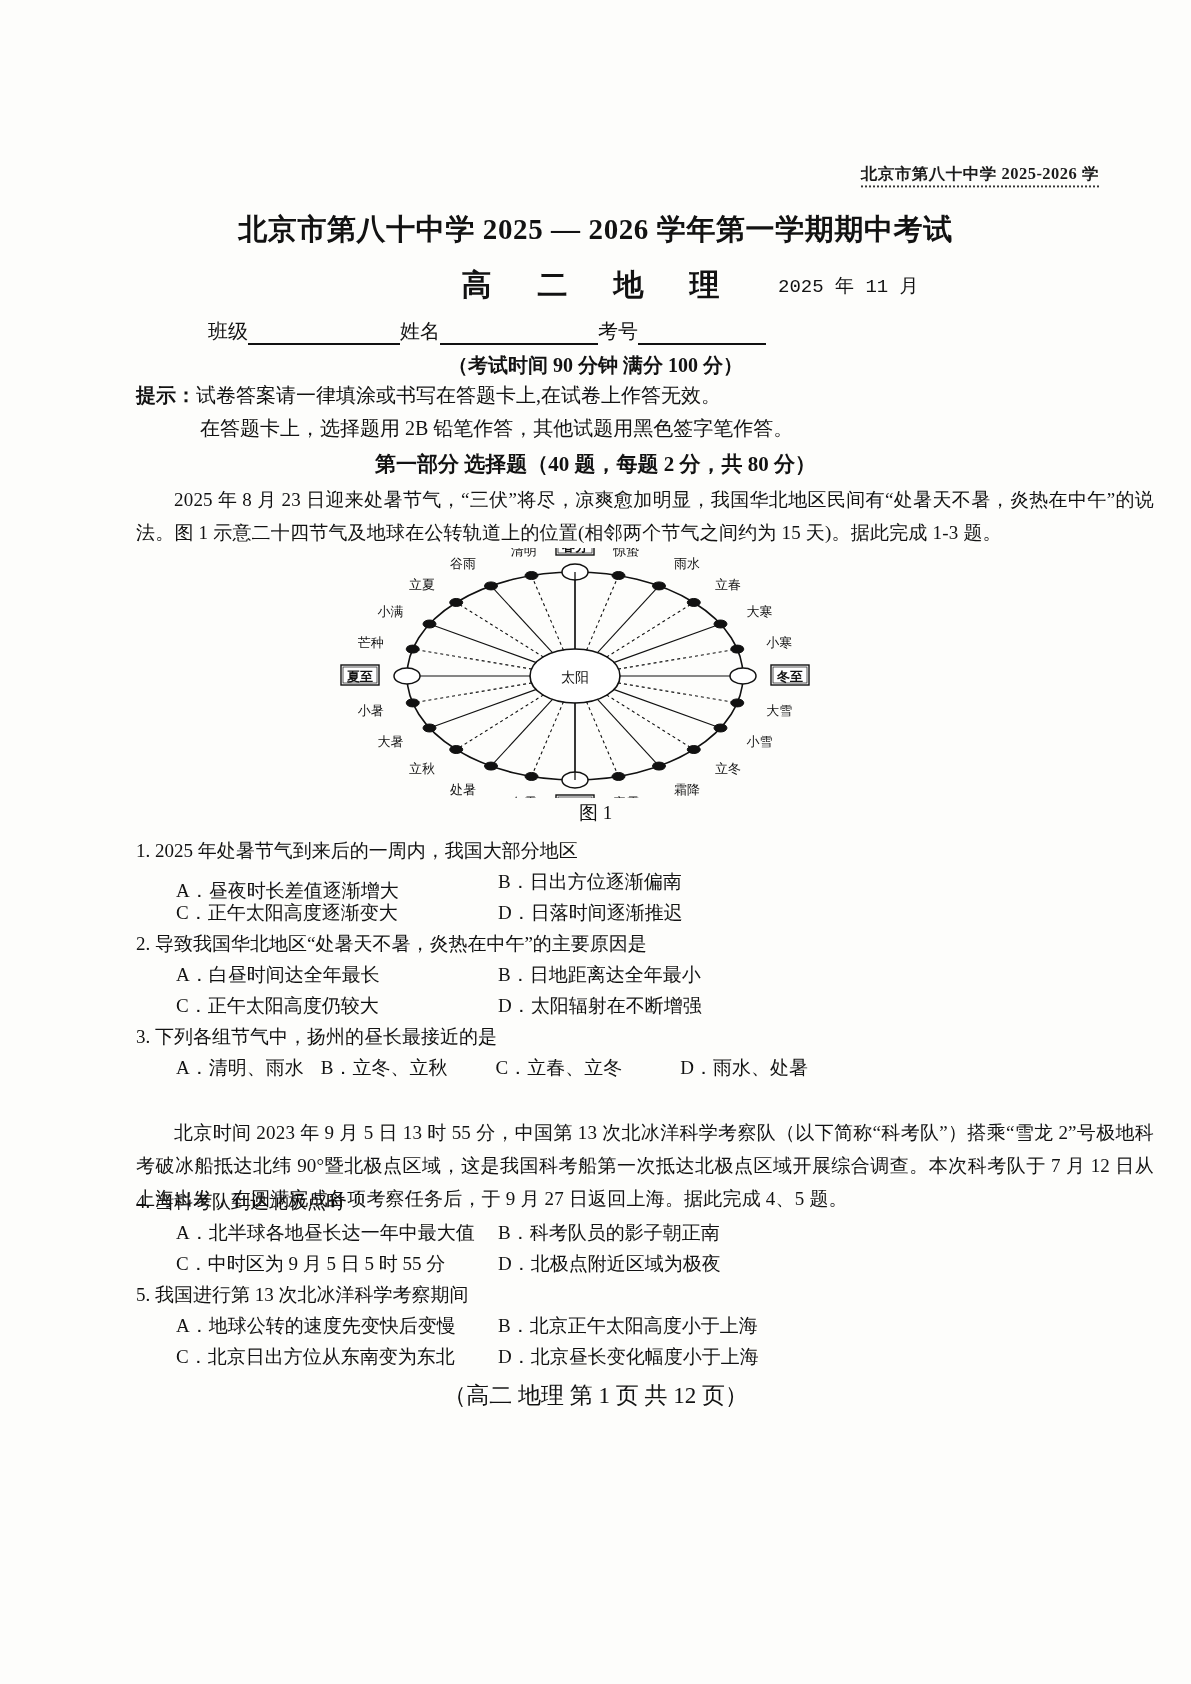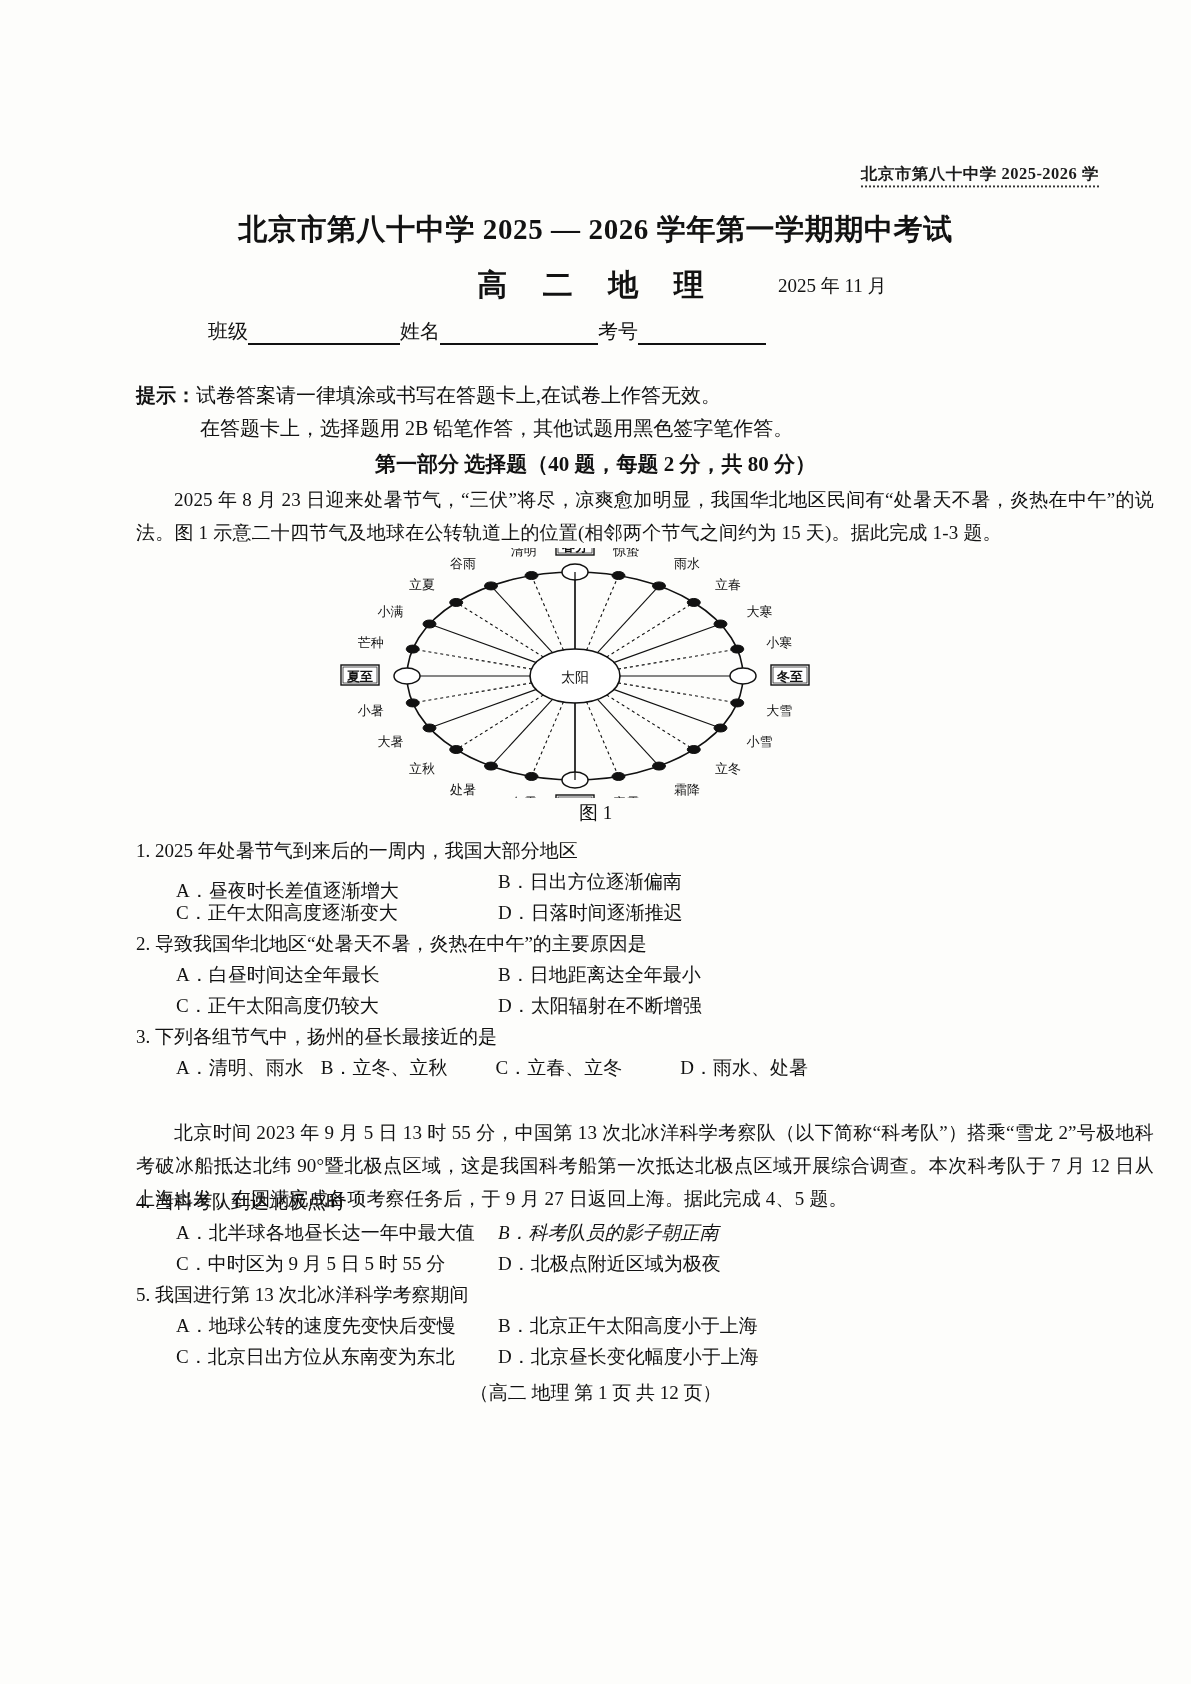--- a/index.html
+++ b/index.html
@@ -48,20 +48,21 @@
     font-size: 29px;
     font-weight: 700;
     letter-spacing: 0.6px;
     white-space: nowrap;
   }
   .subject-row {
     position: absolute;
     left: 0; right: 10px;
     top: 265px;
     height: 40px;
+    font-family: Liberation Mono, monospace;
   }
   .subject {
     position: absolute;
     left: 0; right: 0;
     text-align: center;
     font-size: 30px;
     font-weight: 700;
     letter-spacing: 14px;
     text-indent: 14px;
   }
@@ -163,21 +164,21 @@
     text-align: center;
     font-size: 19px;
   }
 
   
   .footer {
     position: absolute;
     left: 0; right: 0;
     top: 1380px;
     text-align: center;
-    font-size: 19px;
+    font-size: 23px;
     white-space: nowrap;
   }
 </style>
 </head>
 <body>
 
 <div class="page">
 
   <div class="watermark">北京市第八十中学 2025-2026 学</div>
 
@@ -190,20 +191,21 @@
 
   <div class="fields">
     <span class="fld-label">班级</span>
     <span class="fld-blank b1"></span>
     <span class="fld-label">姓名</span>
     <span class="fld-blank b2"></span>
     <span class="fld-label">考号</span>
     <span class="fld-blank b3"></span>
   </div>
 
+  <div class="time-score">（考试时间 90 分钟 满分 100 分）</div>
 
   <div class="hint-1">
     <span class="lead">提示：</span><span>试卷答案请一律填涂或书写在答题卡上,在试卷上作答无效。</span>
   </div>
   <div class="hint-2">在答题卡上，选择题用 2B 铅笔作答，其他试题用黑色签字笔作答。</div>
 
   <div class="part-title">第一部分 选择题（40 题，每题 2 分，共 80 分）</div>
 
   <div class="para para-1">2025 年 8 月 23 日迎来处暑节气，“三伏”将尽，凉爽愈加明显，我国华北地区民间有“处暑天不暑，炎热在中午”的说法。图 1 示意二十四节气及地球在公转轨道上的位置(相邻两个节气之间约为 15 天)。据此完成 1-3 题。</div>
 
@@ -331,21 +333,21 @@
     <span>D．雨水、处暑</span>
   </div>
 
   <div class="para para-2">北京时间 2023 年 9 月 5 日 13 时 55 分，中国第 13 次北冰洋科学考察队（以下简称“科考队”）搭乘“雪龙 2”号极地科考破冰船抵达北纬 90°暨北极点区域，这是我国科考船第一次抵达北极点区域开展综合调查。本次科考队于 7 月 12 日从上海出发，在圆满完成各项考察任务后，于 9 月 27 日返回上海。据此完成 4、5 题。</div>
 
   <div class="q-stem" style="top:1189px;">
     <span>4.</span>
     <span>当科考队到达北极点时</span>
   </div>
   <div class="opt-a" style="top:1220px;">A．北半球各地昼长达一年中最大值</div>
-  <div class="opt-b" style="top:1220px;font-style:italic;">B．科考队员的影子朝正南</div>
+  <div class="opt-b" style="top:1220px;">B．科考队员的影子朝正南</div>
   <div class="opt-a" style="top:1251px;">C．中时区为 9 月 5 日 5 时 55 分</div>
   <div class="opt-b" style="top:1251px;">D．北极点附近区域为极夜</div>
 
   <div class="q-stem" style="top:1282px;">
     <span>5.</span>
     <span>我国进行第 13 次北冰洋科学考察期间</span>
   </div>
   <div class="opt-a" style="top:1313px;">A．地球公转的速度先变快后变慢</div>
   <div class="opt-b" style="top:1313px;">B．北京正午太阳高度小于上海</div>
   <div class="opt-a" style="top:1344px;">C．北京日出方位从东南变为东北</div>

